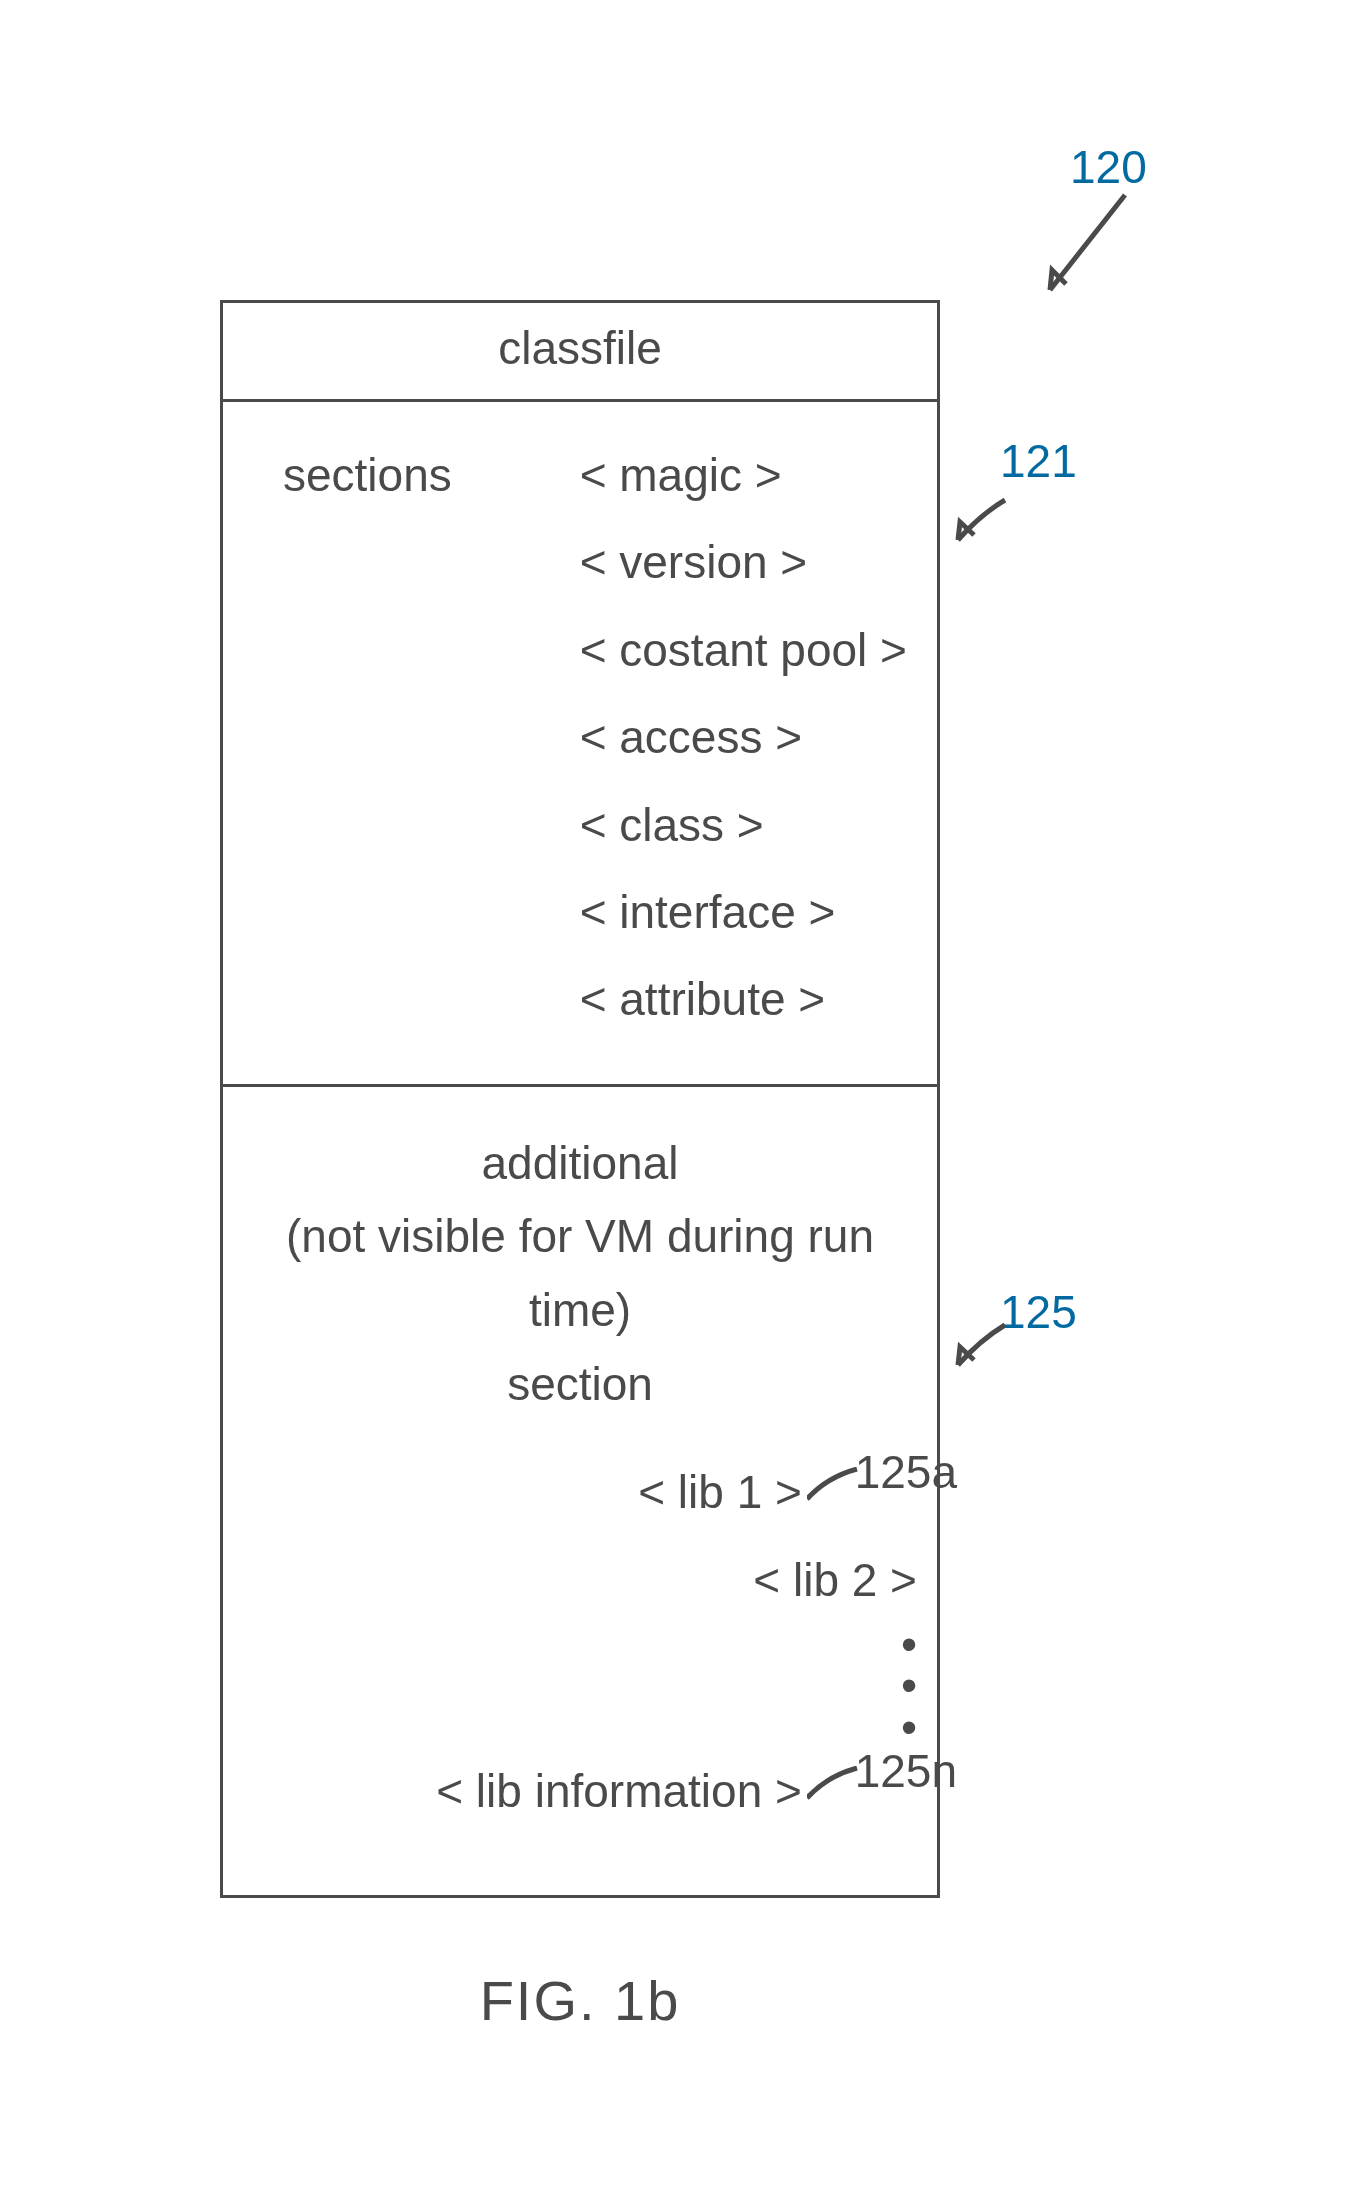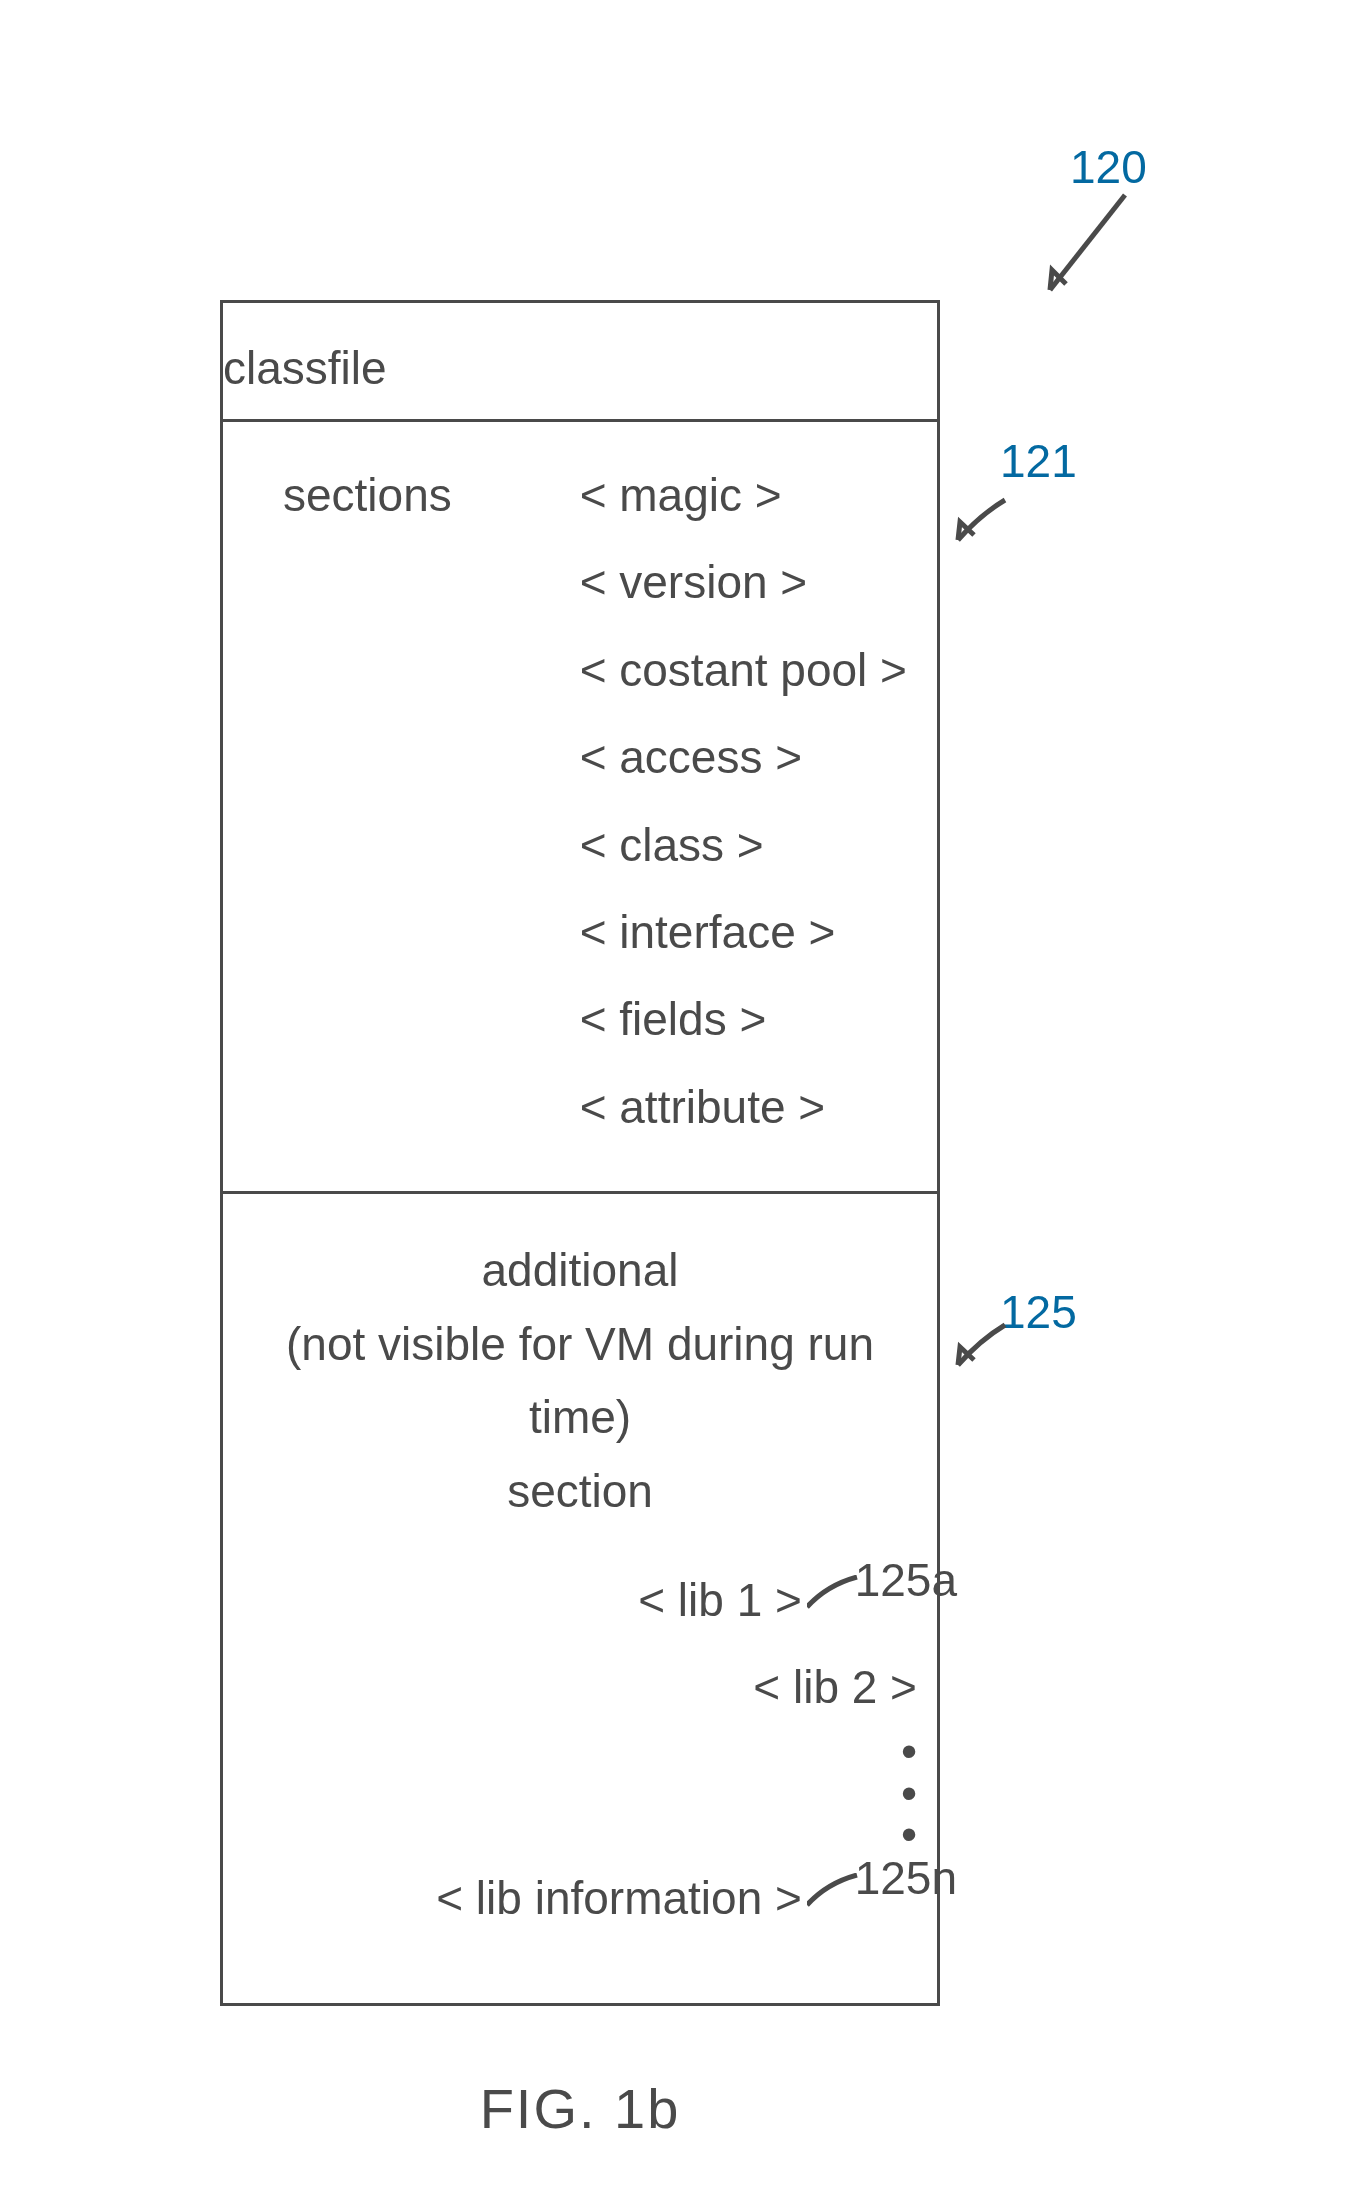--- a/index.html
+++ b/index.html
@@ -17,23 +17,23 @@
     left: 220px;
     top: 300px;
     width: 720px;
   }
   .box {
     border: 3px solid #4a4a4a;
     box-sizing: border-box;
   }
   .title-cell {
     border-bottom: 3px solid #4a4a4a;
+    text-align: center;
     padding: 18px 0 24px 0;
     font-size: 46px;
-    margin-top: 20px;
   }
   .sections-cell {
     border-bottom: 3px solid #4a4a4a;
     padding: 30px 30px 40px 60px;
     font-size: 46px;
     line-height: 1.9;
     position: relative;
   }
   .sections-row { display: flex; }
   .sections-label { width: 260px; text-align: left; padding-right: 40px; }
@@ -96,21 +96,20 @@
     <div class="sections-cell">
       <div class="sections-row">
         <div class="sections-label">sections</div>
         <div class="sections-list">
           <div>&lt; magic &gt;</div>
           <div>&lt; version &gt;</div>
           <div>&lt; costant pool &gt;</div>
           <div>&lt; access &gt;</div>
           <div>&lt; class &gt;</div>
           <div>&lt; interface &gt;</div>
-          <div>&lt; fields &gt;</div>
           <div>&lt; attribute &gt;</div>
         </div>
       </div>
     </div>
 
     <div class="additional-cell">
       <div class="hdr">
         <div>additional</div>
         <div>(not visible for VM during run time)</div>
         <div>section</div>

